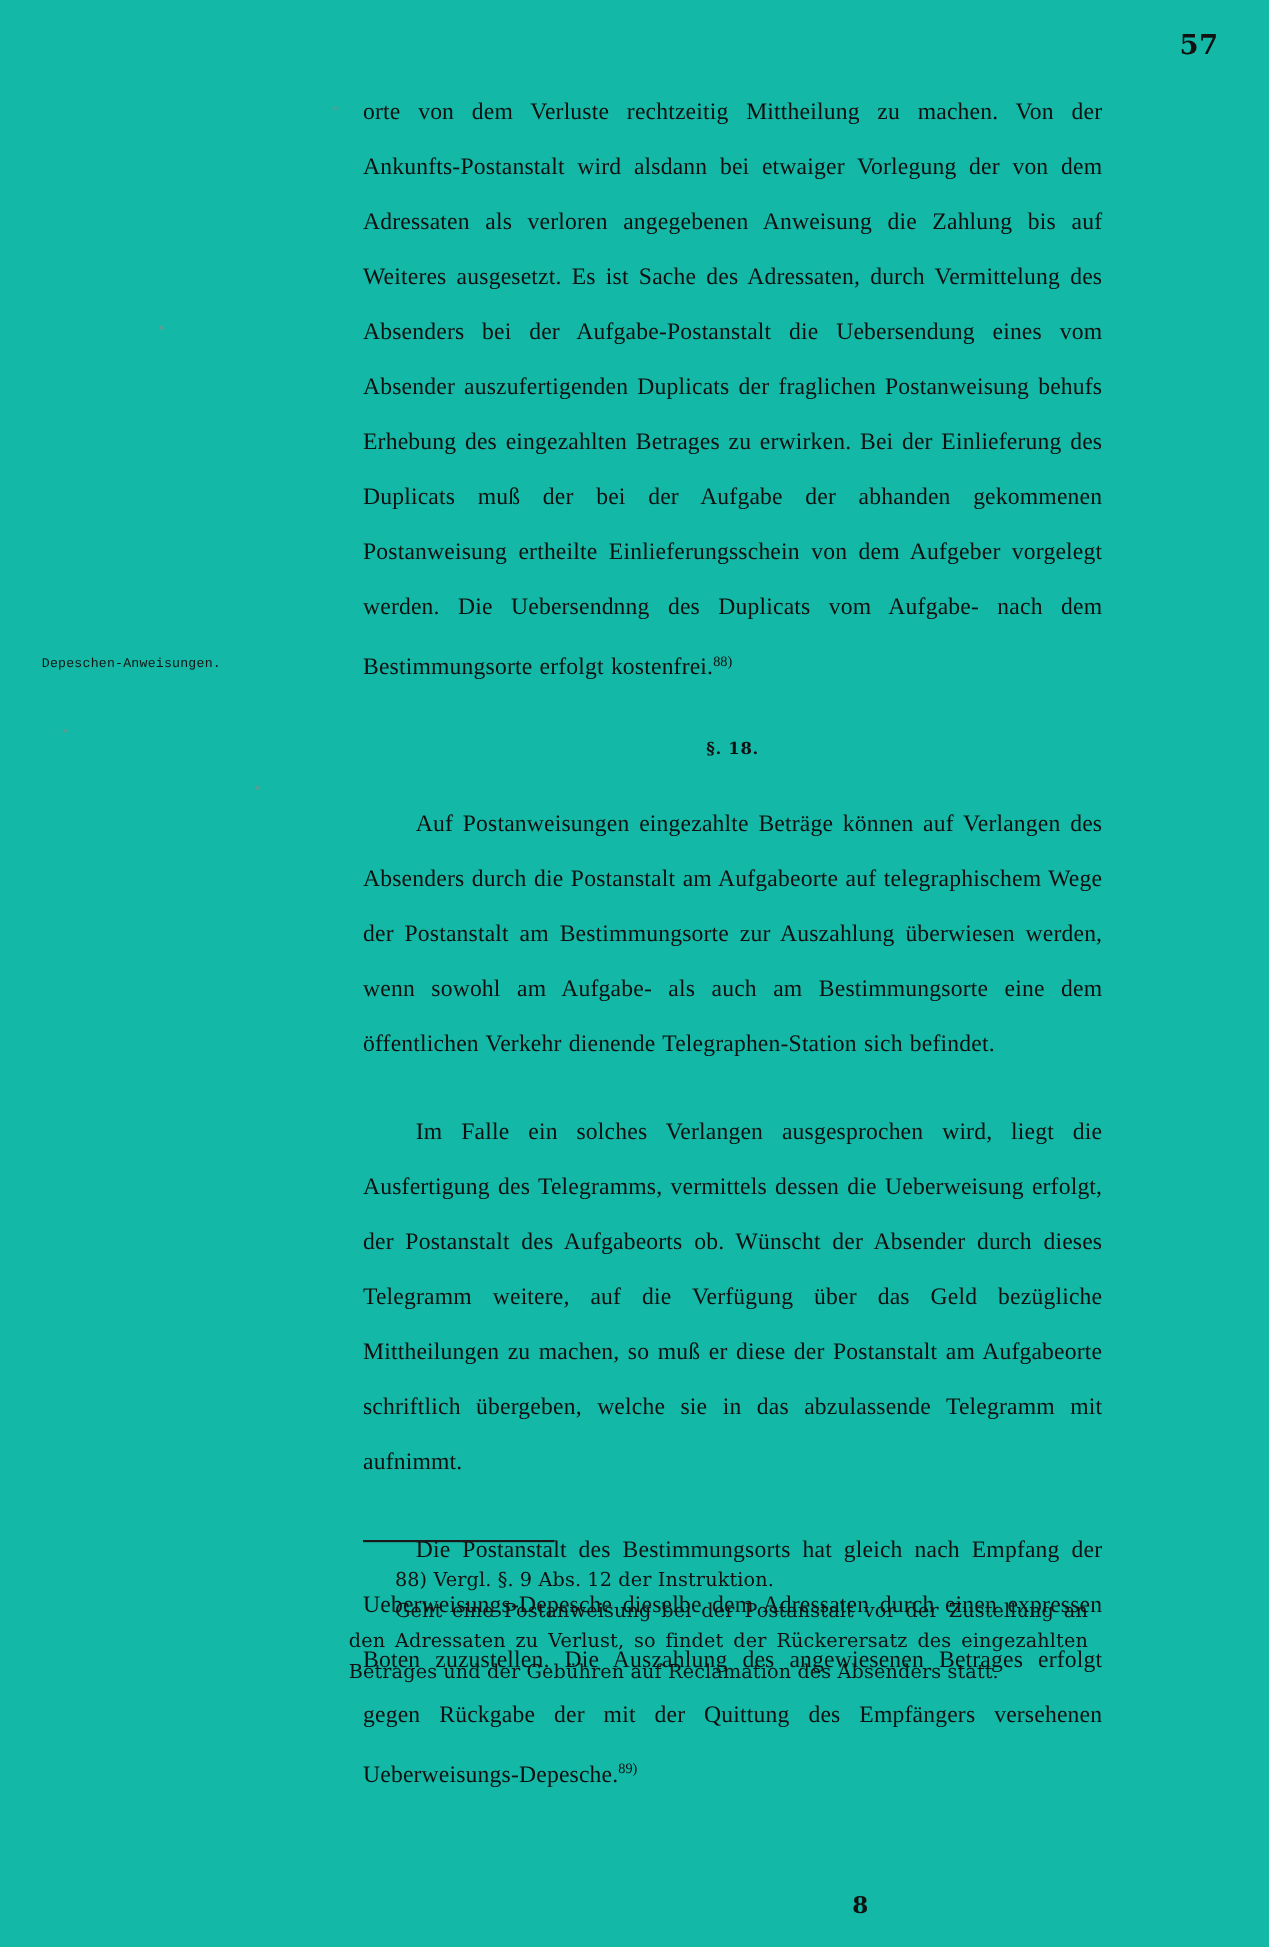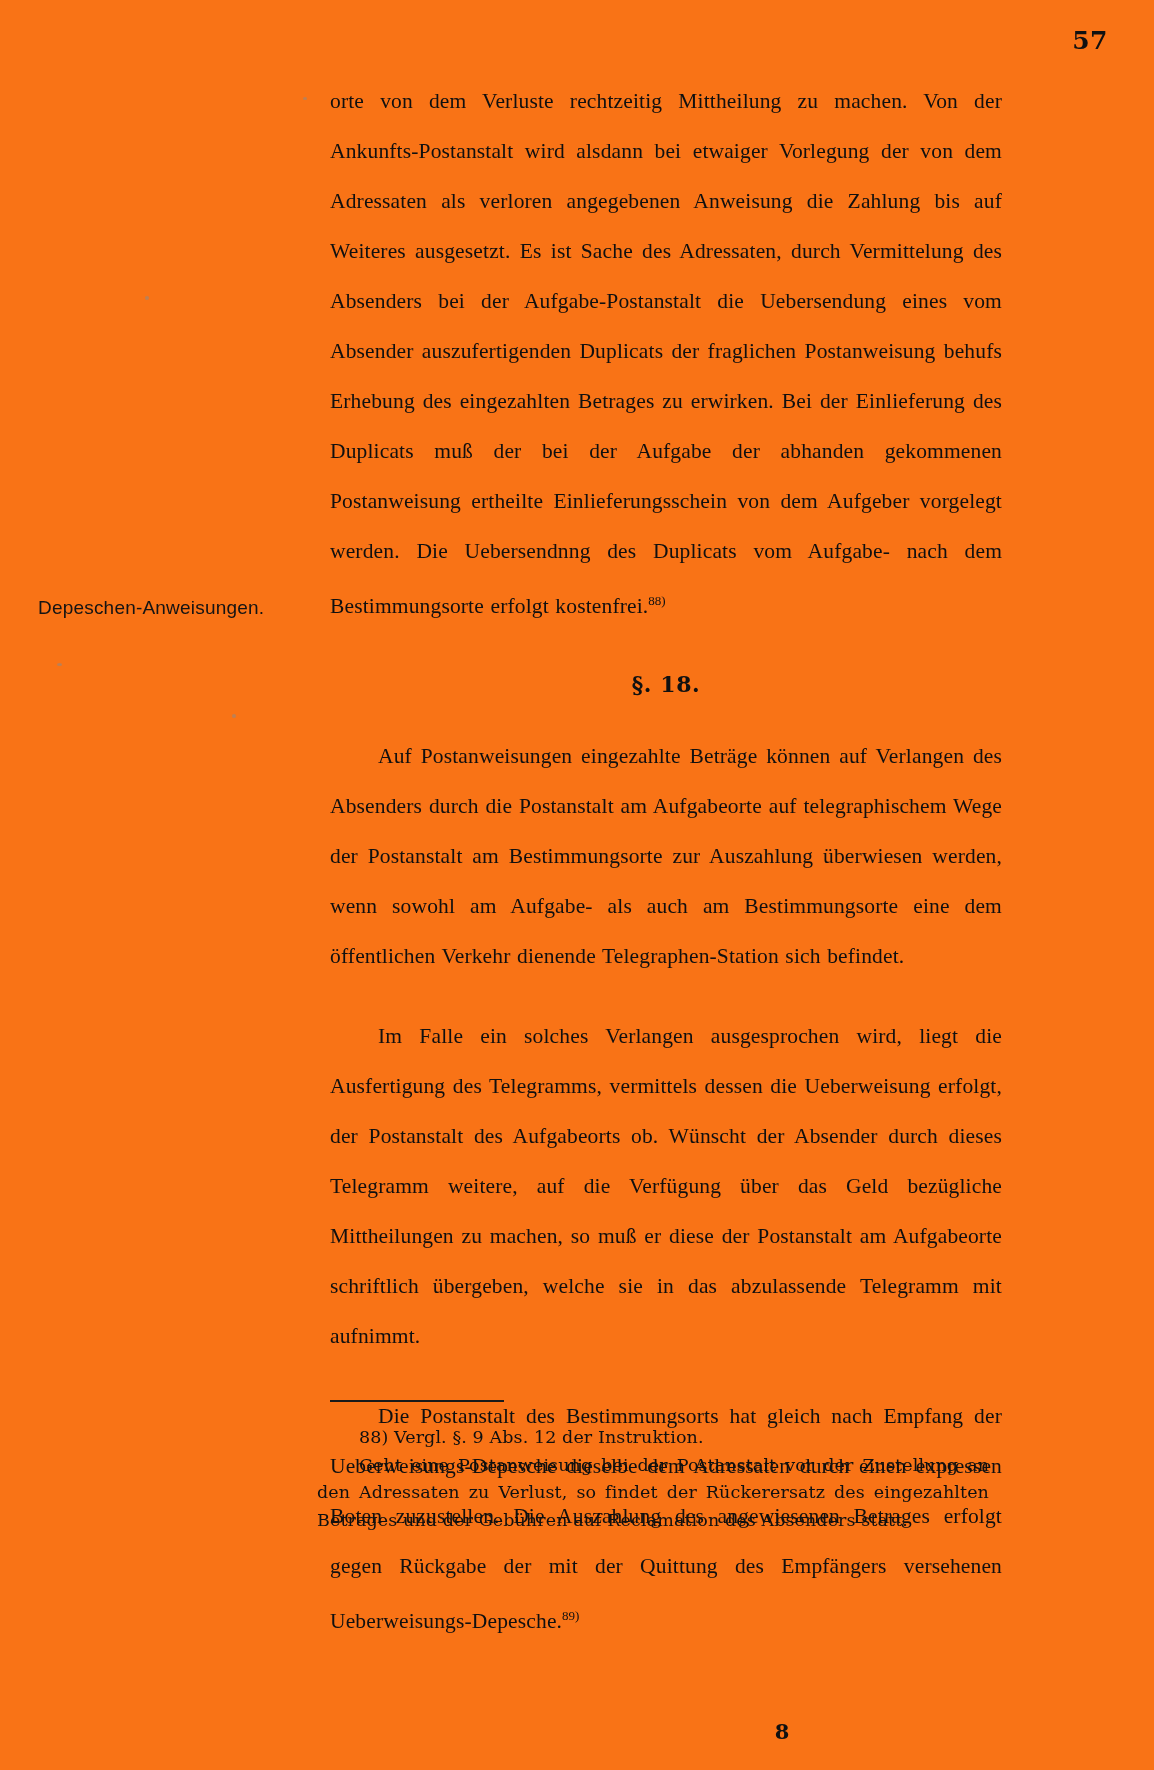--- a/index.html
+++ b/index.html
@@ -11,40 +11,40 @@
     width: 1154px;
     height: 1770px;
     position: relative;
     font-family: "DejaVu Serif", serif;
     color: #111111;
     overflow: hidden;
   }
   .page {
     position: absolute;
     inset: 0;
-    background: #f97316;
+    background: #14b8a6;
   }
   
   .page-number-top {
     position: absolute;
     top: 26px;
     right: 46px;
     font-family: "DejaVu Serif", serif;
     font-weight: bold;
     font-size: 25px;
     letter-spacing: 0.5px;
   }
   
   .margin-note {
     position: absolute;
     left: 38px;
     top: 596px;
     width: 270px;
-    font-family: Liberation Sans, sans-serif;
-    font-size: 19px;
+    font-family: Liberation Mono, monospace;
+    font-size: 12px;
     letter-spacing: 0.2px;
     color: #141414;
     line-height: 1.3;
   }
   
   .column {
     position: absolute;
     left: 330px;
     top: 76px;
     width: 672px;
@@ -61,21 +61,21 @@
   .para {
     margin: 0;
   }
   .para.indent {
     text-indent: 48px;
     margin-top: 30px;
   }
   .section-head {
     text-align: center;
     font-family: "DejaVu Serif", serif;
-    font-size: 22px;
+    font-size: 15px;
     font-weight: bold;
     margin-top: 40px;
     margin-bottom: 34px;
     letter-spacing: 0.6px;
   }
   .sup {
     font-size: 13px;
     vertical-align: super;
     letter-spacing: 0;
   }

